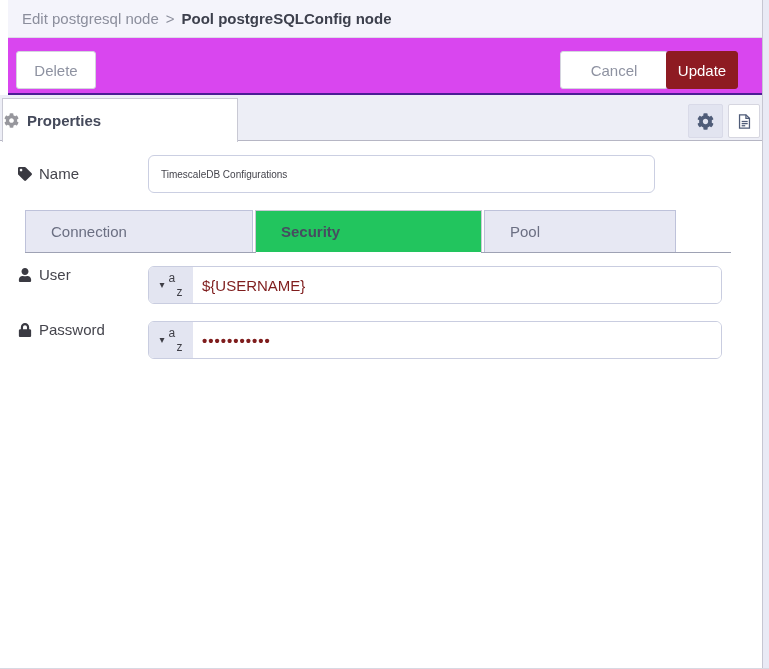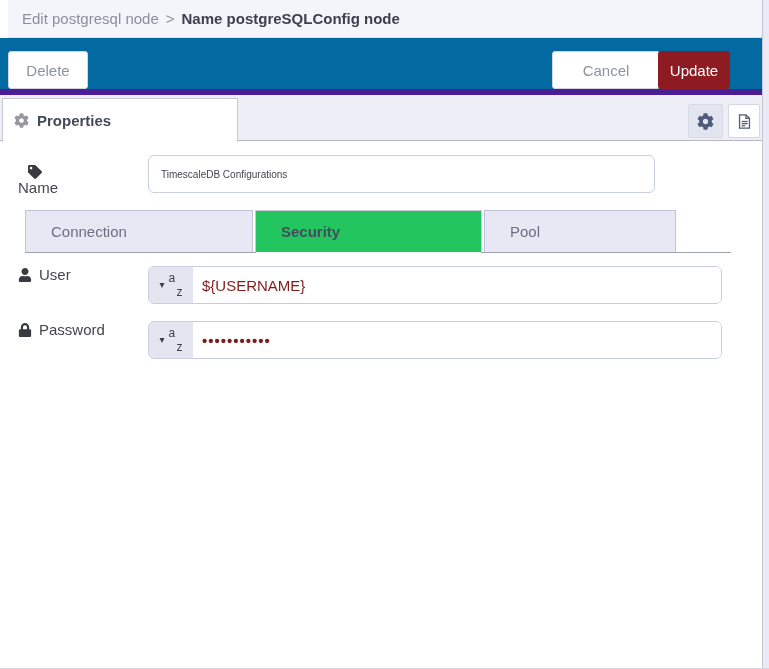--- a/index.html
+++ b/index.html
@@ -10,30 +10,30 @@
   
   .edge-strip { position:absolute; top:0; right:0; width:7px; height:669px; background:#E9EAF5; border-left:1px solid #C6C6D2; }
 
   
   .breadcrumb-band { position:absolute; top:0; left:8px; width:762px; height:38px; background:#F4F4FB; border-bottom:1px solid #DCDCE6; display:flex; align-items:center; padding-left:14px; font-size:15px; }
   .crumb-parent { color:#8B8E9C; }
   .crumb-sep { color:#8B8E9C; margin:0 7px; }
   .crumb-current { color:#3D404D; font-weight:bold; }
 
   
-  .toolbar { position:absolute; top:38px; left:0; width:762px; height:57px; background:#0369a1; border-bottom:6px solid #4c1d95; }
+  .toolbar { position:absolute; top:38px; left:8px; width:762px; height:57px; background:#d946ef; border-bottom:2px solid #4c1d95; }
   .btn { position:absolute; top:13px; height:38px; font-size:15px; border-radius:3px; cursor:pointer; font-family:"Liberation Sans", sans-serif; }
   .btn-plain { background:#FFFFFF; border:1px solid #D4D4DE; color:#8E92A1; }
   .btn-delete { left:8px; width:80px; }
   .btn-cancel { left:552px; width:108px; }
   .btn-update { left:658px; width:72px; background:#8E1B22; border:1px solid #8E1B22; color:#FFFFFF; }
 
   
   .props-row { position:absolute; top:95px; left:0; width:762px; height:46px; background:#EDEEF6; border-bottom:1px solid #B6B6C4; }
-  .props-tab { position:absolute; top:3px; left:2px; width:236px; height:44px; background:#FFFFFF; border:1px solid #C9C9D4; border-bottom:none; z-index:2; display:flex; align-items:center; padding-left:11px; }
+  .props-tab { position:absolute; top:3px; left:2px; width:236px; height:44px; background:#FFFFFF; border:1px solid #C9C9D4; border-bottom:none; z-index:2; display:flex; align-items:center; padding-left:1px; }
   .props-tab .gear { width:15px; height:15px; color:#97979D; margin-right:8px; flex:none; }
   .props-label { font-size:15px; font-weight:bold; color:#454A5B; }
   .mini-btn { position:absolute; top:9px; height:34px; display:flex; align-items:center; justify-content:center; cursor:pointer; border-radius:2px; }
   .mini-gear { right:39px; width:35px; background:#E2E4F0; border:1px solid #D9DAE8; }
   .mini-doc { right:2px; width:32px; background:#FFFFFF; border:1px solid #D6D6E0; }
   .mini-btn svg { width:17px; height:17px; color:#4F5C78; }
 
   
   .content { position:absolute; top:141px; left:0; width:762px; height:528px; background:#FFFFFF; }
   .row-label { position:absolute; left:18px; display:flex; align-items:center; font-size:15px; color:#45454D; }
@@ -64,21 +64,21 @@
   .p-row-label { top:180px; }
 </style>
 </head>
 <body>
 
 <div class="screen">
 
   <div class="breadcrumb-band">
     <span class="crumb-parent">Edit postgresql node</span>
     <span class="crumb-sep">&gt;</span>
-    <span class="crumb-current">Name postgreSQLConfig node</span>
+    <span class="crumb-current">Pool postgreSQLConfig node</span>
   </div>
 
   <div class="toolbar">
     <button class="btn btn-plain btn-delete">Delete</button>
     <button class="btn btn-plain btn-cancel">Cancel</button>
     <button class="btn btn-update">Update</button>
   </div>
 
   <div class="props-row">
     <div class="props-tab">
@@ -98,21 +98,21 @@
           <path d="M14 2.5v5h5"></path>
           <line x1="8" y1="12" x2="16.5" y2="12"></line>
           <line x1="8" y1="15" x2="16.5" y2="15"></line>
           <line x1="8" y1="18" x2="13" y2="18"></line>
         </svg>
     </div>
   </div>
 
   <div class="content">
 
-    <div class="row-label" style="top:24px;flex-direction:column;">
+    <div class="row-label" style="top:24px;">
       <svg viewBox="0 0 512 512" fill="currentColor">
           <path d="M0 252.118V48C0 21.49 21.49 0 48 0h204.118a48 48 0 0 1 33.941 14.059l211.882 211.882c18.745 18.745 18.745 49.137 0 67.882L293.823 497.941c-18.745 18.745-49.137 18.745-67.882 0L14.059 286.059A48 48 0 0 1 0 252.118zM112 64c-26.51 0-48 21.49-48 48s21.49 48 48 48 48-21.49 48-48-21.49-48-48-48z"></path>
         </svg>
       <span>Name</span>
     </div>
     <input class="name-input" type="text" value="TimescaleDB Configurations" style="">
 
     <div class="tabs">
       <div class="tab tab-connection">
           <span>Connection</span>

